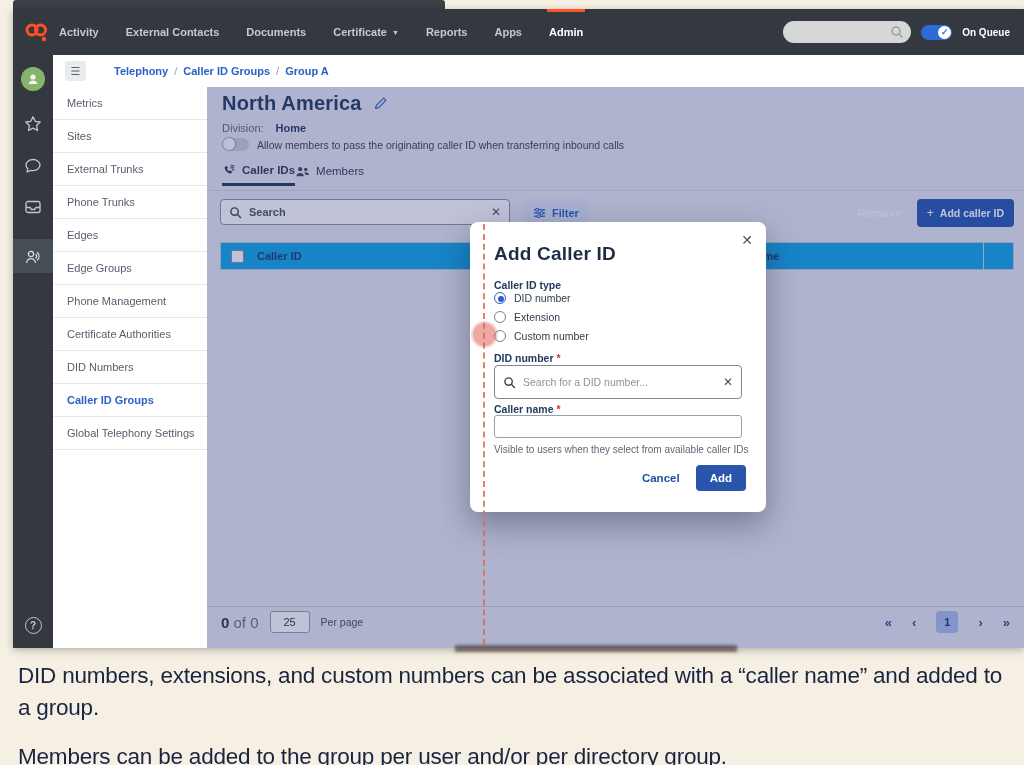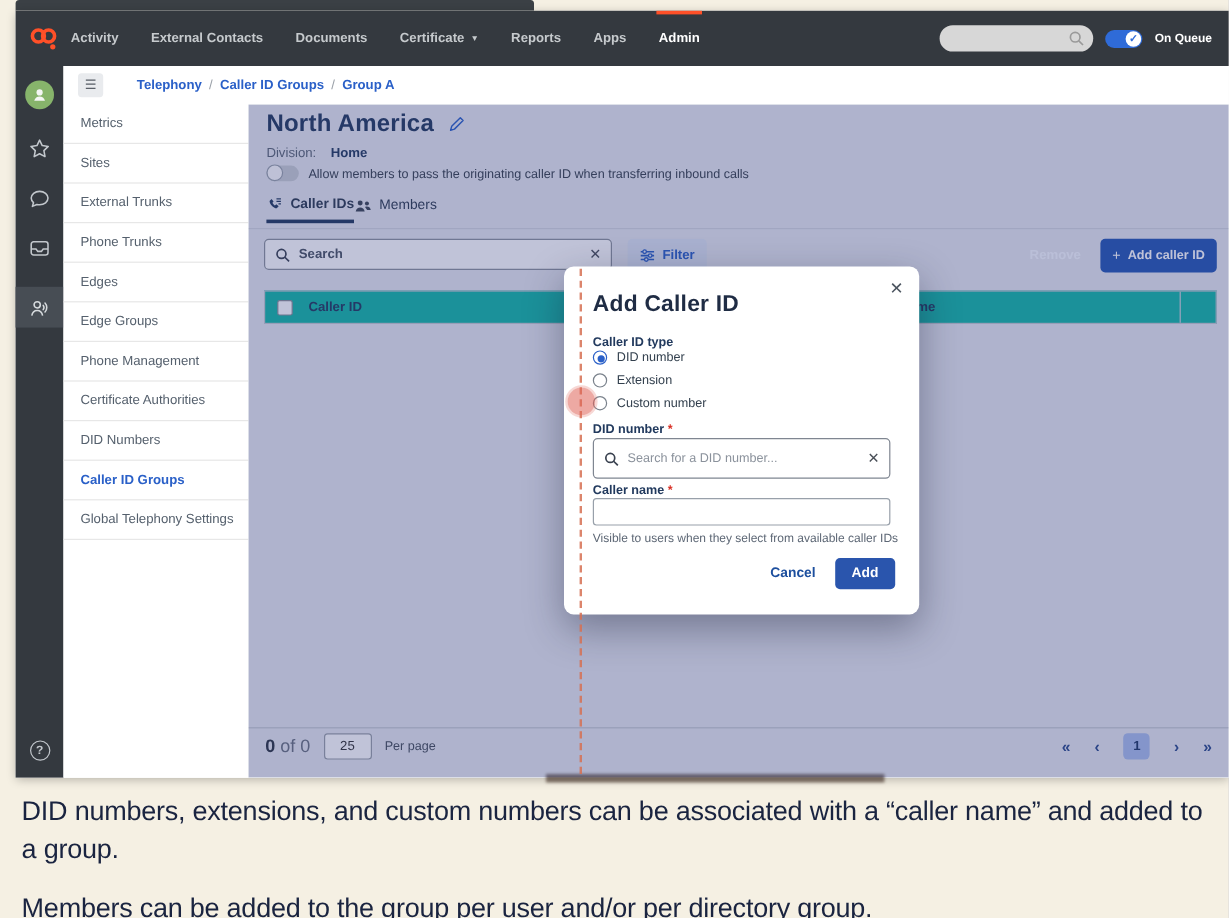--- a/index.html
+++ b/index.html
@@ -67,21 +67,21 @@
   .search-box { width:290px; height:26px; background:#fff; border:1px solid #8d939c; border-radius:4px; display:flex; align-items:center; padding:0 8px; gap:7px; }
   .search-box input { flex:1; border:none; outline:none; font-size:11px; font-weight:700; color:#333; background:transparent; min-width:0; }
   .search-box input::placeholder { color:#4a5462; font-weight:700; }
   .clear-x { color:#4a5058; font-size:12px; cursor:pointer; line-height:1; }
   .filter-btn { margin-left:13px; display:flex; align-items:center; gap:6px; color:#2a60c8; font-size:11px; font-weight:700; background:#dde4f2; border:none; padding:6px 10px; border-radius:4px; cursor:pointer; }
   .toolbar .spacer { flex:1; }
   .remove-btn { background:none; border:none; color:#f7f9ff; font-size:11px; font-weight:700; margin-right:16px; cursor:default; }
   .add-btn { background:#2456b3; color:#fff; border:none; font-size:10.5px; font-weight:700; padding:7px 10px; border-radius:4px; display:flex; align-items:center; gap:6px; cursor:pointer; }
   .plus-glyph { font-size:12px; font-weight:400; line-height:1; }
 
-  .table-head { position:absolute; left:13px; right:10px; top:155px; height:28px; background:#14b8a6; border:1px solid #c6cad2; display:flex; align-items:center; }
+  .table-head { position:absolute; left:13px; right:10px; top:155px; height:28px; background:#0ea5e9; border:1px solid #c6cad2; display:flex; align-items:center; }
   .cb { width:13px; height:13px; border:1px solid #8a9099; border-radius:2px; background:#fff; margin:0 13px 0 10px; cursor:pointer; flex-shrink:0; }
   .col-label { font-size:11px; font-weight:700; color:#223a5e; }
   .col2 { position:absolute; left:496px; }
   .col-div { position:absolute; right:29px; top:0; bottom:0; border-left:1px solid #d0d3da; }
 
   .pagination { position:absolute; left:0; right:0; top:519px; height:31px; border-top:1px solid #c4c7d0; display:flex; align-items:center; padding:0 14px; }
   .pg-count { font-size:15px; color:#6a7280; }
   .pg-count b { color:#2b3442; }
   .per-page-box { margin:12px 11px; width:40px; height:22px; background:#fff; border:1px solid #9aa0a8; border-radius:3px; font-size:11px; color:#333; text-align:center; }
   .per-page-label { font-size:10.5px; color:#454e5a;text-align:right; }

